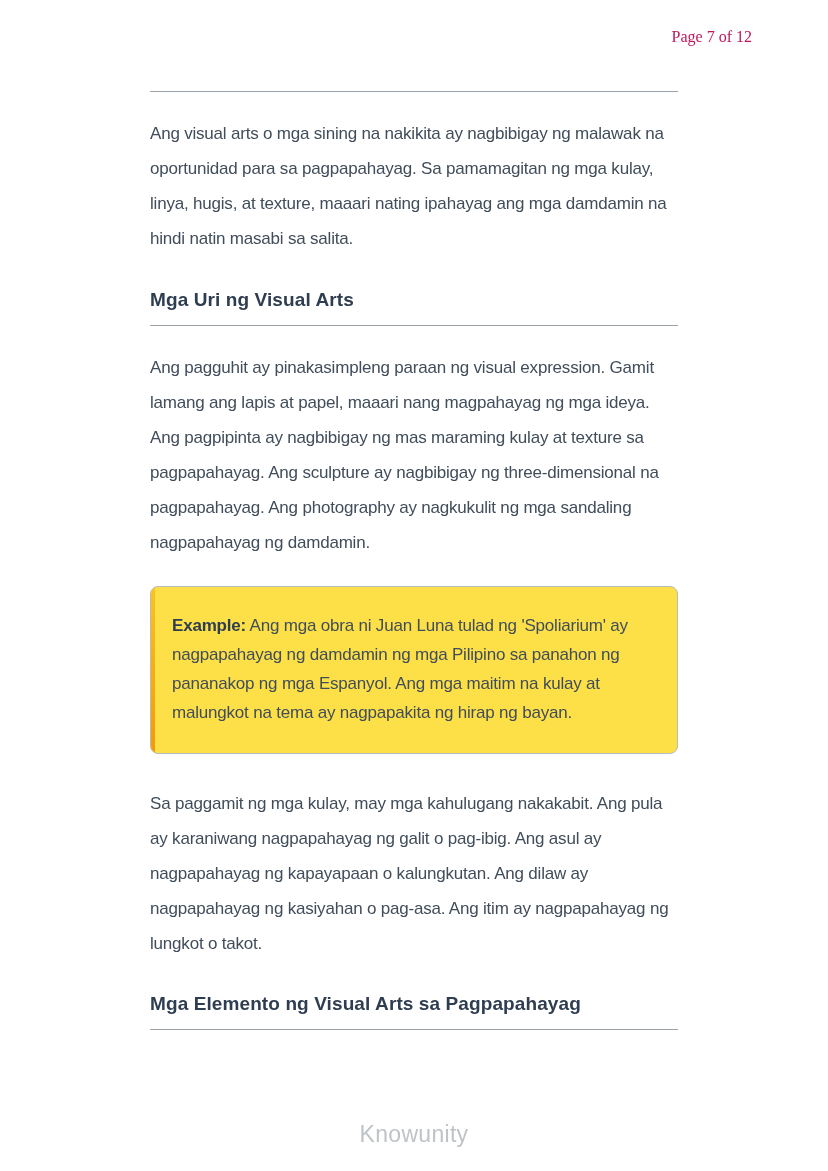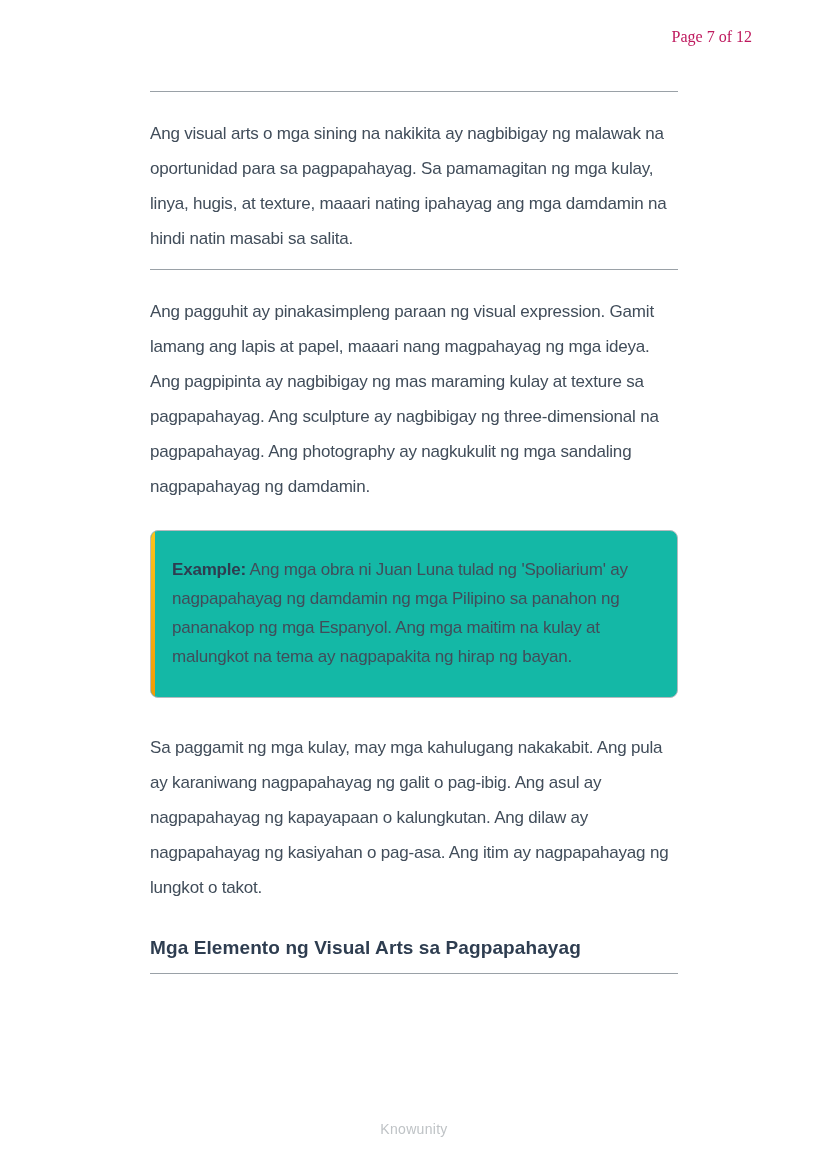--- a/index.html
+++ b/index.html
@@ -55,21 +55,21 @@
     letter-spacing: -0.2px;
   }
 
   .example-box {
     position: relative;
     margin-top: 26px;
     border: 1px solid #b6babf;
     border-radius: 8px;
     padding: 24px 26px 26px 21px;
     overflow: hidden;
-    background: #14b8a6;
+    background: #fde047;
   }
   .example-accent {
     position: absolute;
     left: 0;
     top: 0;
     bottom: 0;
     width: 4px;
     background: linear-gradient(to bottom, #fcc21b, #f29b05);
   }
   .example-text {
@@ -80,36 +80,37 @@
     letter-spacing: -0.2px;
   }
   .example-label { font-weight: 700; color: #2e3d50; }
 
   .footer-brand {
     position: absolute;
     left: 0;
     width: 100%;
     top: 1121px;
     text-align: center;
-    font-size: 14px;
+    font-size: 23px;
     color: #bfc3c6;
     letter-spacing: 0.3px;
   }
 </style>
 </head>
 <body>
 
 <div class="page-number">Page 7 of 12</div>
 
 <div class="content">
 
   <hr class="rule">
 
   <p class="doc-para">Ang visual arts o mga sining na nakikita ay nagbibigay ng malawak na oportunidad para sa pagpapahayag. Sa pamamagitan ng mga kulay, linya, hugis, at texture, maaari nating ipahayag ang mga damdamin na hindi natin masabi sa salita.</p>
 
+  <h2 class="doc-heading h2">Mga Uri ng Visual Arts</h2>
   <hr class="rule">
 
   <p class="doc-para">Ang pagguhit ay pinakasimpleng paraan ng visual expression. Gamit lamang ang lapis at papel, maaari nang magpahayag ng mga ideya. Ang pagpipinta ay nagbibigay ng mas maraming kulay at texture sa pagpapahayag. Ang sculpture ay nagbibigay ng three-dimensional na pagpapahayag. Ang photography ay nagkukulit ng mga sandaling nagpapahayag ng damdamin.</p>
 
   <div class="example-box">
     <span class="example-accent"></span>
     <p class="example-text"><span class="example-label">Example:</span><span> Ang mga obra ni Juan Luna tulad ng 'Spoliarium' ay nagpapahayag ng damdamin ng mga Pilipino sa panahon ng pananakop ng mga Espanyol. Ang mga maitim na kulay at malungkot na tema ay nagpapakita ng hirap ng bayan.</span></p>
   </div>
 
   <p class="doc-para" style="margin-top:32px;">Sa paggamit ng mga kulay, may mga kahulugang nakakabit. Ang pula ay karaniwang nagpapahayag ng galit o pag-ibig. Ang asul ay nagpapahayag ng kapayapaan o kalungkutan. Ang dilaw ay nagpapahayag ng kasiyahan o pag-asa. Ang itim ay nagpapahayag ng lungkot o takot.</p>

